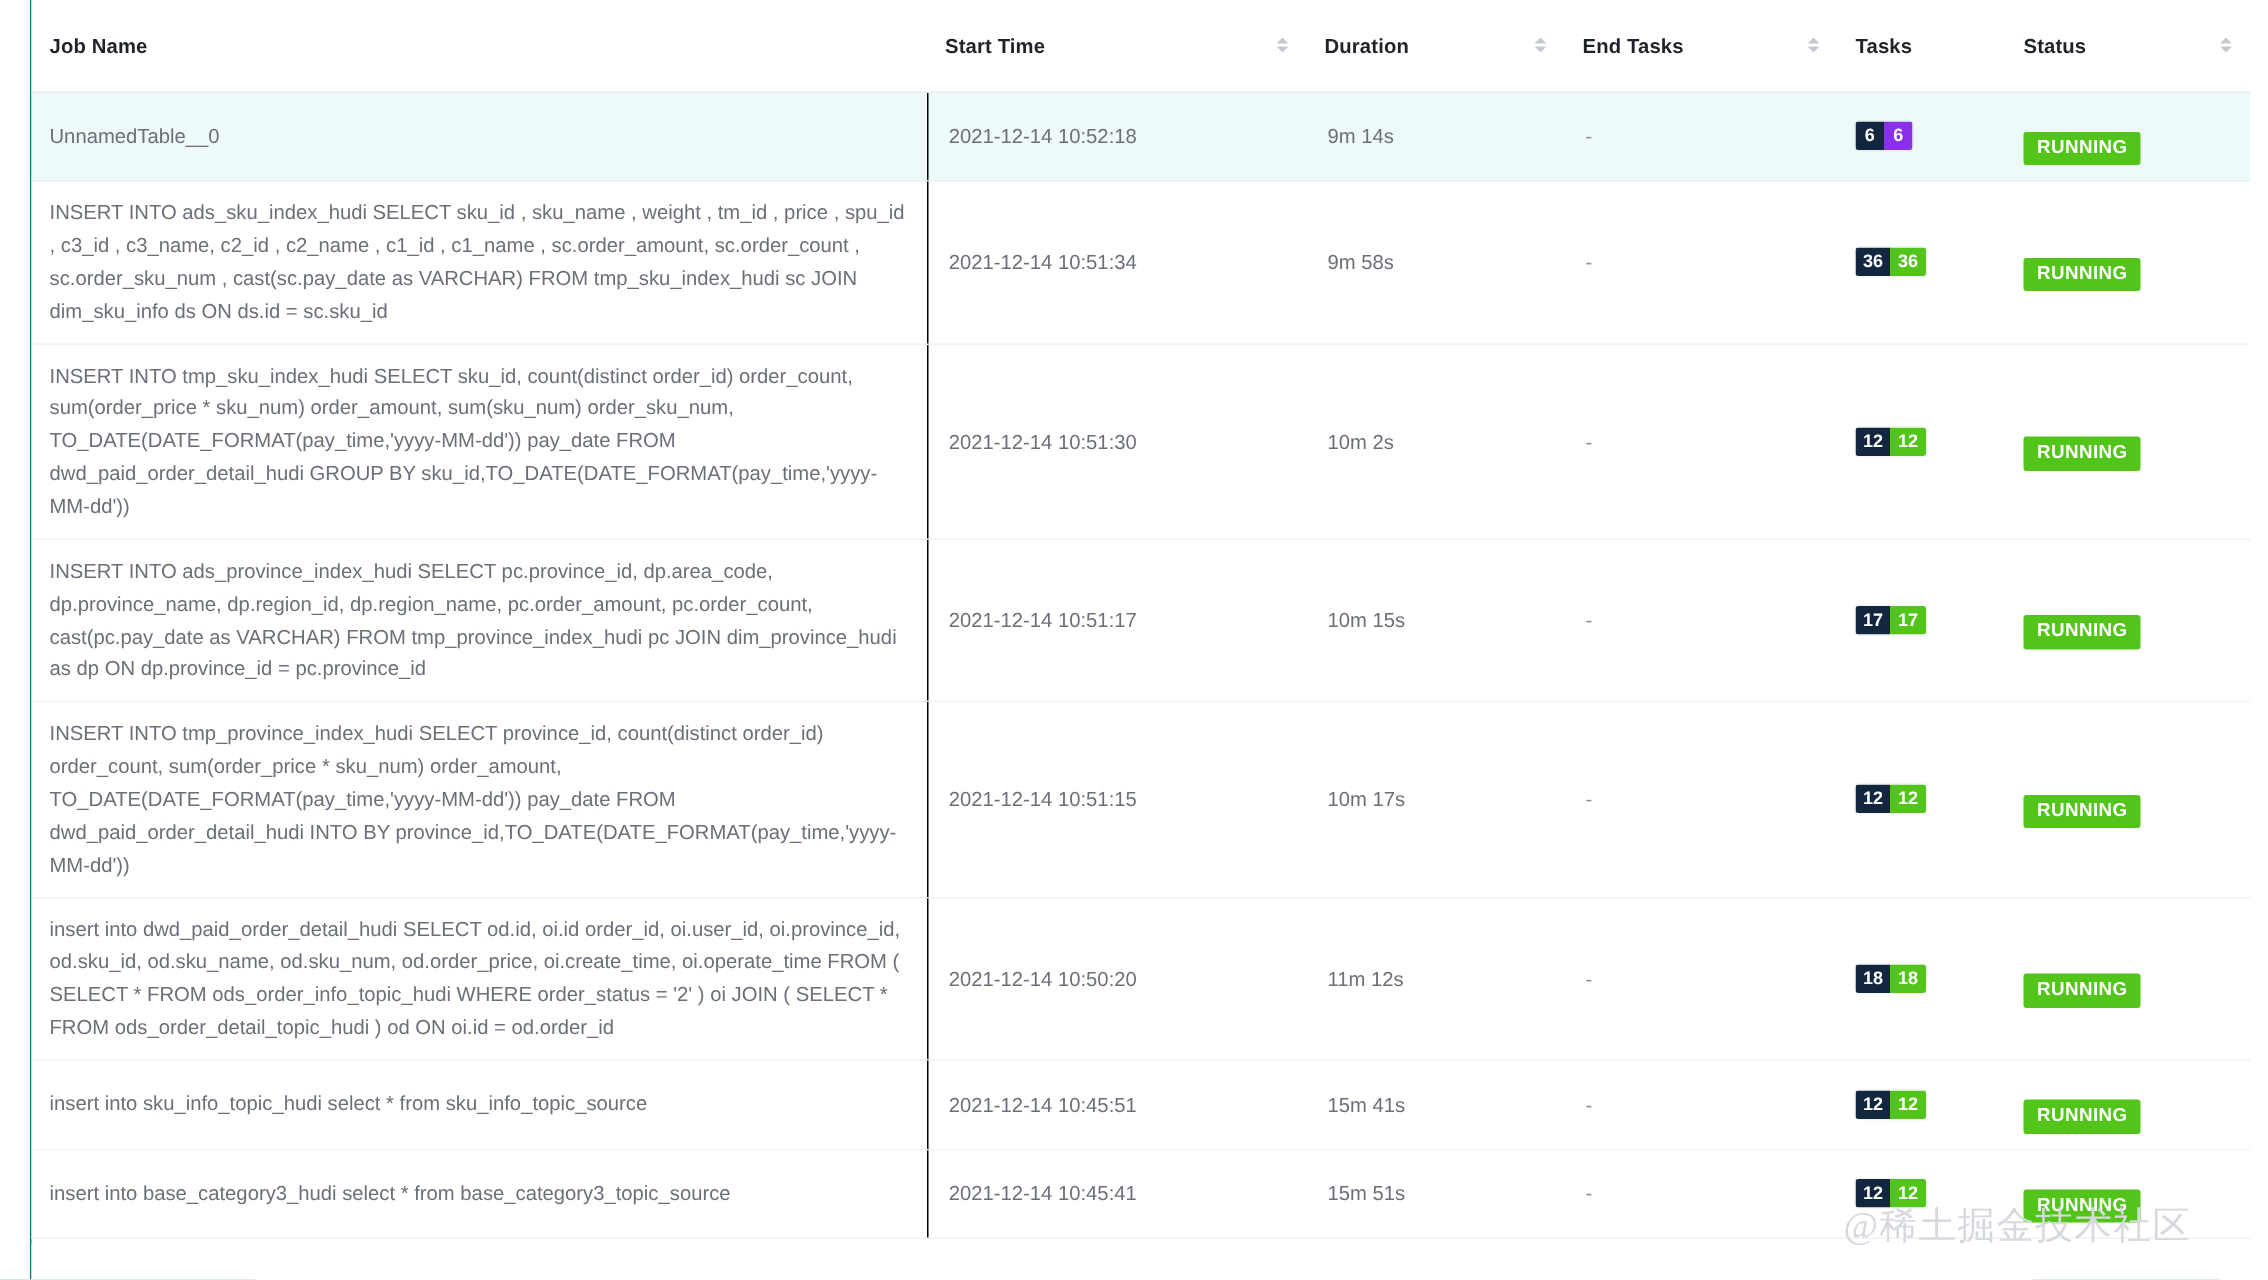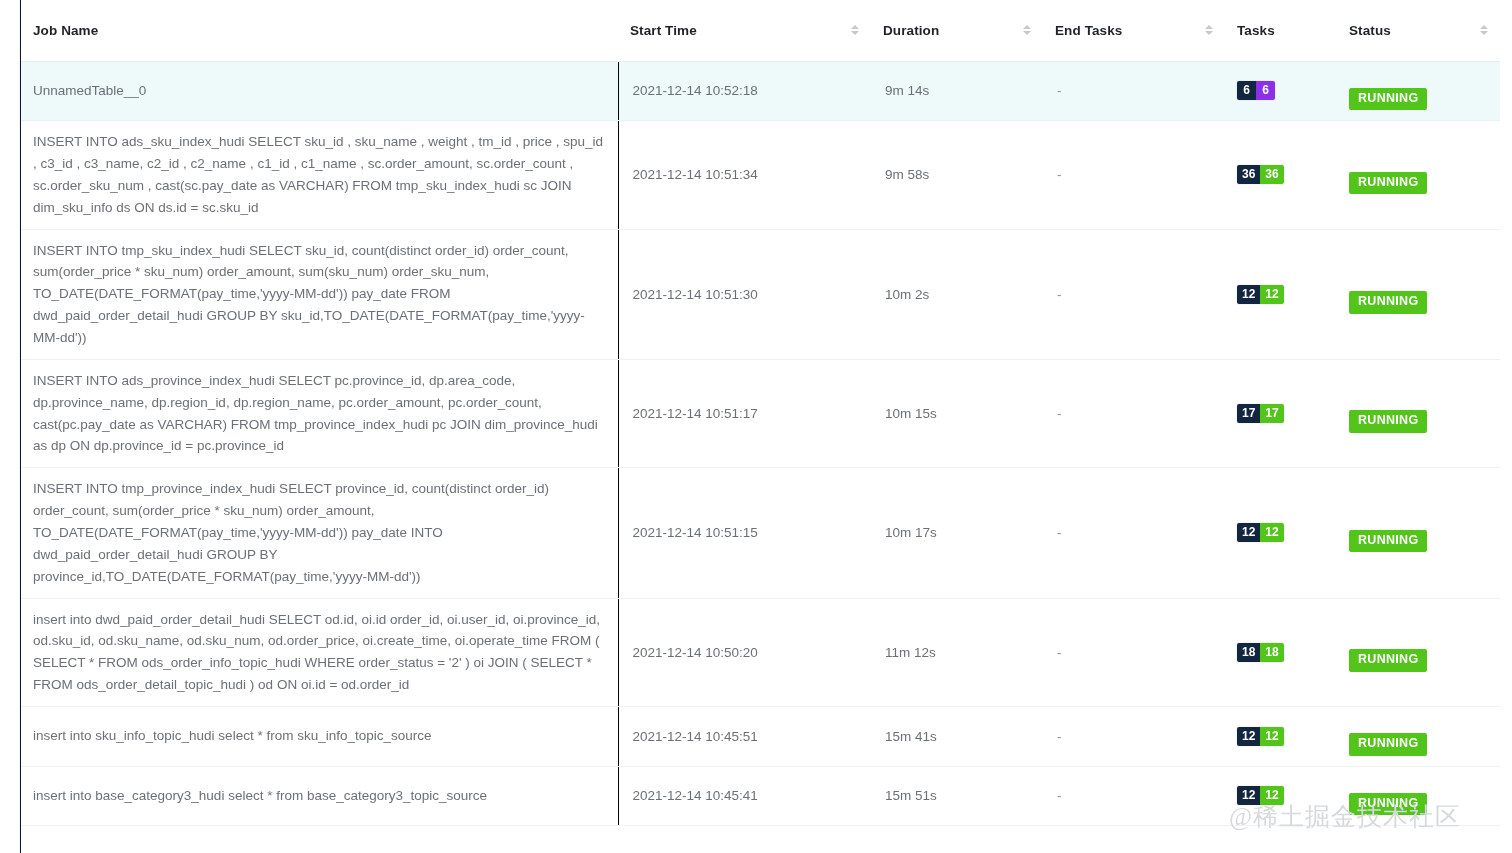--- a/index.html
+++ b/index.html
@@ -8,21 +8,21 @@
     width: 1512px; height: 853px;
     background: #ffffff;
     font-family: "Liberation Sans", sans-serif;
     overflow: hidden;
   }
 
   #app {
     position: relative;
     width: 1479px;
     height: 853px;
-    background: #0f172a;
+    background: #0f766e;
   }
 
   
   .gutter-left {
     position: absolute; top: 0; left: 0;
     width: 20px; height: 853px;
     background: #ffffff;
     border-right: 1px solid #f2f3f5;
   }
   .gutter-right {
@@ -296,21 +296,21 @@
             <td class="start-cell">2021-12-14 10:51:17</td>
             <td class="dur-cell">10m 15s</td>
             <td class="end-cell"><span class="dash">-</span></td>
             <td class="tasks-cell"><span class="tasks-badge">
                 <span class="tb-left">17</span>
                 <span class="tb-right green">17</span>
               </span></td>
             <td class="status-cell"><span class="status-badge">RUNNING</span></td>
           </tr>
           <tr>
-            <td class="job-cell">INSERT INTO tmp_province_index_hudi SELECT province_id, count(distinct order_id) order_count, sum(order_price * sku_num) order_amount, TO_DATE(DATE_FORMAT(pay_time,'yyyy-MM-dd')) pay_date INTO dwd_paid_order_detail_hudi GROUP BY province_id,TO_DATE(DATE_FORMAT(pay_time,'yyyy-MM-dd'))</td>
+            <td class="job-cell">INSERT INTO tmp_province_index_hudi SELECT province_id, count(distinct order_id) order_count, sum(order_price * sku_num) order_amount, TO_DATE(DATE_FORMAT(pay_time,'yyyy-MM-dd')) pay_date FROM dwd_paid_order_detail_hudi INTO BY province_id,TO_DATE(DATE_FORMAT(pay_time,'yyyy-MM-dd'))</td>
             <td class="start-cell">2021-12-14 10:51:15</td>
             <td class="dur-cell">10m 17s</td>
             <td class="end-cell"><span class="dash">-</span></td>
             <td class="tasks-cell"><span class="tasks-badge">
                 <span class="tb-left">12</span>
                 <span class="tb-right green">12</span>
               </span></td>
             <td class="status-cell"><span class="status-badge">RUNNING</span></td>
           </tr>
           <tr>

